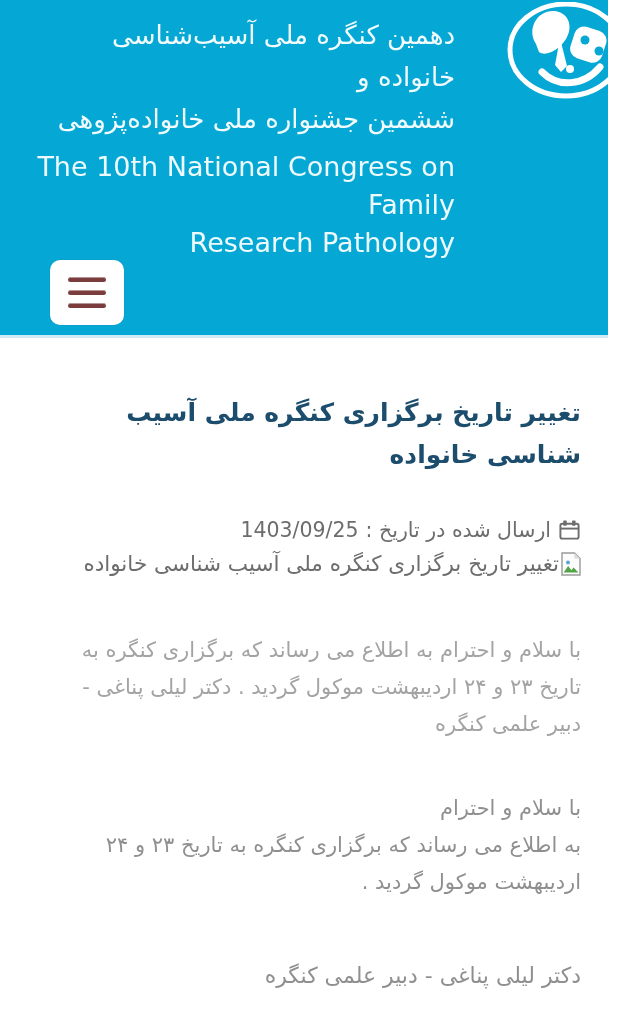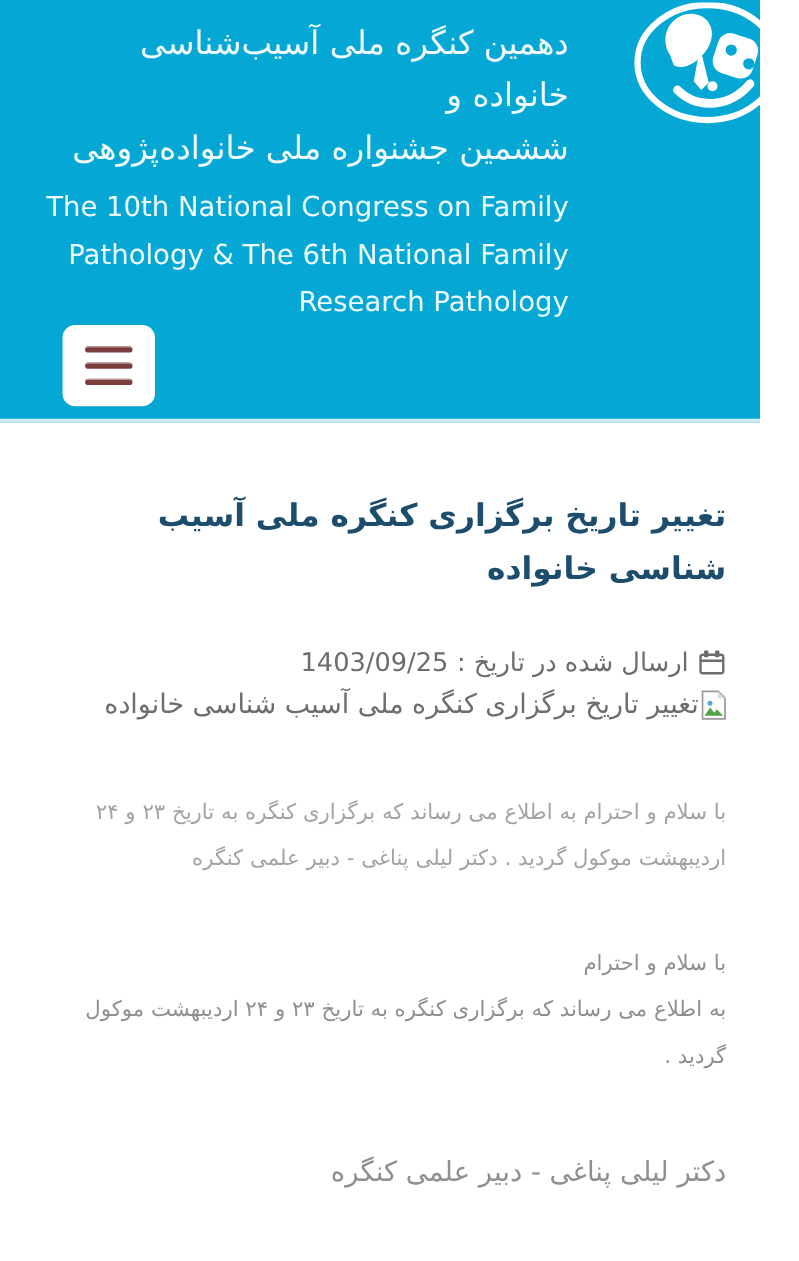--- a/index.html
+++ b/index.html
@@ -11,21 +11,21 @@
   .site-header{
     position:relative;width:639px;height:335px;background:#05a8d4;
     border-bottom:3px solid #cfeaf4;box-sizing:content-box;
   }
   .logo-wrap{position:absolute;top:2px;right:13px;width:120px;height:98px;}
   .header-text{
     position:absolute;top:14px;left:30px;right:184px;
     direction:rtl;text-align:right;color:#f2fbfd;
   }
   .header-text .fa-line{font-size:26px;line-height:42px;letter-spacing:0;}
-  .header-text .en-line{direction:ltr;font-size:22px;line-height:38px;text-align:right;color:#eefafd;}
+  .header-text .en-line{direction:ltr;font-size:27px;line-height:38px;text-align:right;color:#eefafd;}
   .header-text .en-first{margin-top:8px;}
   .hamburger{
     position:absolute;left:50px;bottom:10px;width:74px;height:65px;
     background:#ffffff;border:none;border-radius:10px;cursor:pointer;
     display:flex;flex-direction:column;align-items:center;justify-content:center;gap:8px;
     box-shadow:0 0 0 1px rgba(0,0,0,0.03);
   }
   .hamburger .bar{
     width:38px;height:5px;background:#7a3c3c;border-radius:3px;display:block;
     box-shadow:inset 0 1px 0 rgba(255,255,255,0.45);
@@ -37,21 +37,21 @@
   }
   .meta-line{
     margin-top:42px;display:flex;align-items:center;gap:7px;
     color:#6d6d6d;font-size:20.5px;
   }
   .meta-line .date-value{direction:ltr;unicode-bidi:isolate;}
   .caption-line{
     margin-top:9px;display:flex;align-items:center;gap:2px;
     color:#6d6d6d;font-size:21.5px;
   }
-  .para{font-size:17px;line-height:37px;margin:0;}
+  .para{font-size:21px;line-height:37px;margin:0;}
   .para-light{margin-top:56px;color:#a3a3a3;}
   .para-mid{margin-top:47px;color:#8f8f8f;}
   .signature{margin-top:62px;color:#8f8f8f;font-size:22px;}
   .icon{flex:0 0 auto;display:inline-flex;}
 </style>
 </head>
 <body>
 
 <div class="page">
 
@@ -69,21 +69,20 @@
         <circle cx="93" cy="49" r="4.5" fill="#05a8d4"></circle>
         <circle cx="64" cy="67" r="4" fill="#ffffff"></circle>
         <path d="M36 70 C52 86 78 84 94 65" stroke="#ffffff" stroke-width="7" fill="none" stroke-linecap="round"></path>
       </svg>
     </div>
 
     <div class="header-text">
       <div class="fa-line">دهمین کنگره ملی آسیب‌شناسی خانواده و</div>
       <div class="fa-line">ششمین جشنواره ملی خانواده‌پژوهی</div>
       <div class="en-line en-first">The 10th National Congress on Family</div>
-      <div class="en-line">Pathology &amp; The 6th National Family</div>
       <div class="en-line">Research Pathology</div>
     </div>
 
     <button class="hamburger" aria-label="menu">
       <span class="icon" style="display:contents;">
         <span class="bar"></span>
         <span class="bar"></span>
         <span class="bar"></span>
       </span>
     </button>

